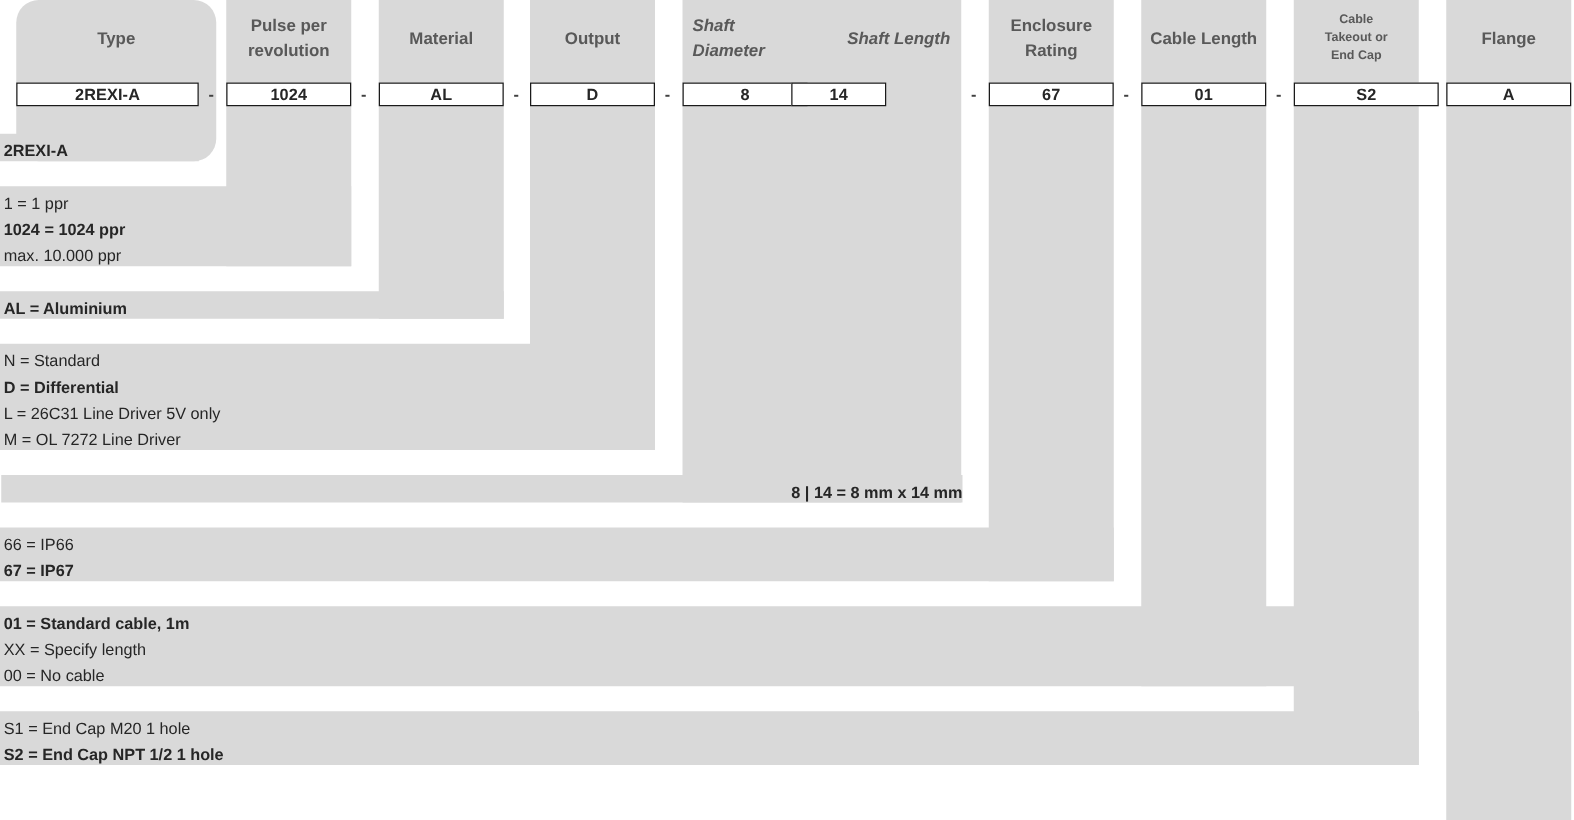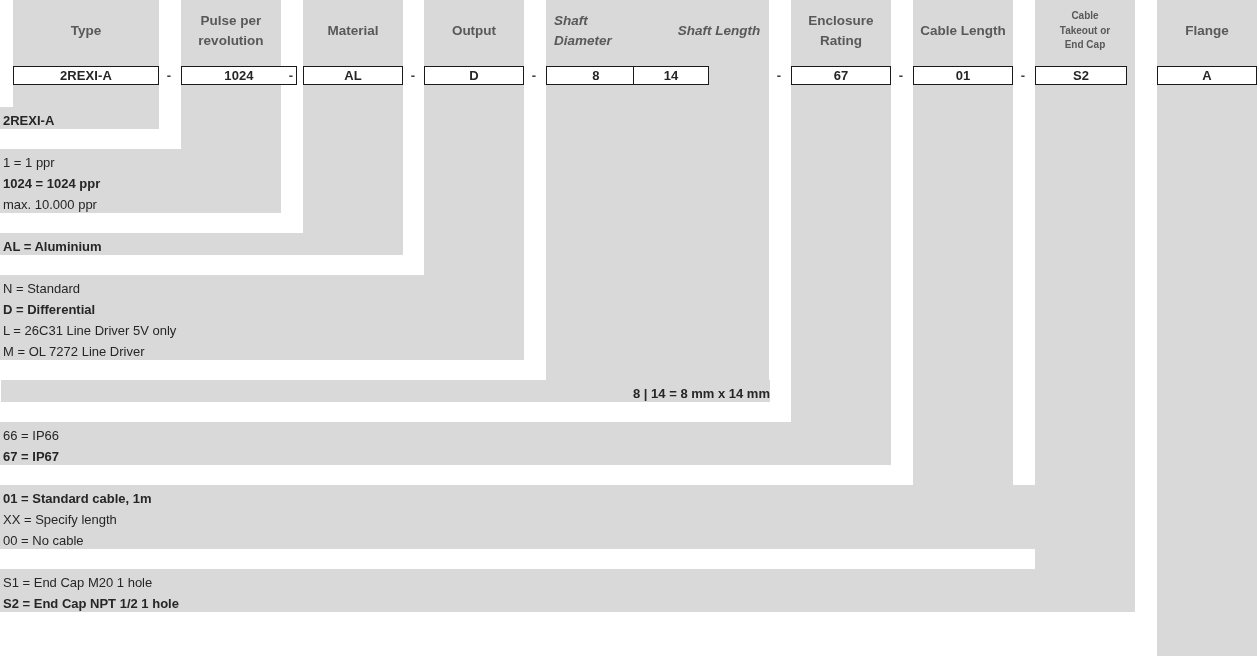--- a/index.html
+++ b/index.html
@@ -99,39 +99,39 @@
   }
   .desc-line.bold {
     font-weight: bold;
   }
 </style>
 </head>
 <body>
 
 <div id="configurator">
 
-  <div class="col-block" style="left:13px; top:0px; width:146px; height:129px;">
+  <div class="col-block" style="left:13px; top:0px; width:160px; height:129px;border-radius:18px;">
     <div class="col-head">
       <span>Type</span>
     </div>
   </div>
   <div class="value-box" style="left:13px; top:66px; width:146px;">
     <span>2REXI-A</span>
   </div>
   <div class="dash" style="left:164px;"><span>-</span></div>
 
   <div class="col-block" style="left:181px; top:0px; width:100px; height:213px;">
     <div class="col-head">
       <span>
         <span>Pulse per</span><br>
         <span>revolution</span>
       </span>
     </div>
   </div>
-  <div class="value-box" style="left:181px; top:66px; width:116px;">
+  <div class="value-box" style="left:181px; top:66px; width:100px;">
     <span>1024</span>
   </div>
   <div class="dash" style="left:286px;"><span>-</span></div>
 
   <div class="col-block" style="left:303px; top:0px; width:100px; height:255px;">
     <div class="col-head">
       <span>Material</span>
     </div>
   </div>
   <div class="value-box" style="left:303px; top:66px; width:100px;">
@@ -194,21 +194,21 @@
 
   <div class="col-block" style="left:1035px; top:0px; width:100px; height:612px;">
     <div class="col-head" style="height:62px; font-size:10px;">
       <span>
         <span>Cable</span><br>
         <span>Takeout or</span><br>
         <span>End Cap</span>
       </span>
     </div>
   </div>
-  <div class="value-box" style="left:1035px; top:66px; width:92px;">
+  <div class="value-box" style="left:1035px; top:66px; width:116px;">
     <span>S2</span>
   </div>
 
   <div class="col-block" style="left:1157px; top:0px; width:100px; height:656px;">
     <div class="col-head">
       <span>Flange</span>
     </div>
   </div>
   <div class="value-box" style="left:1157px; top:66px; width:100px;">
     <span>A</span>

